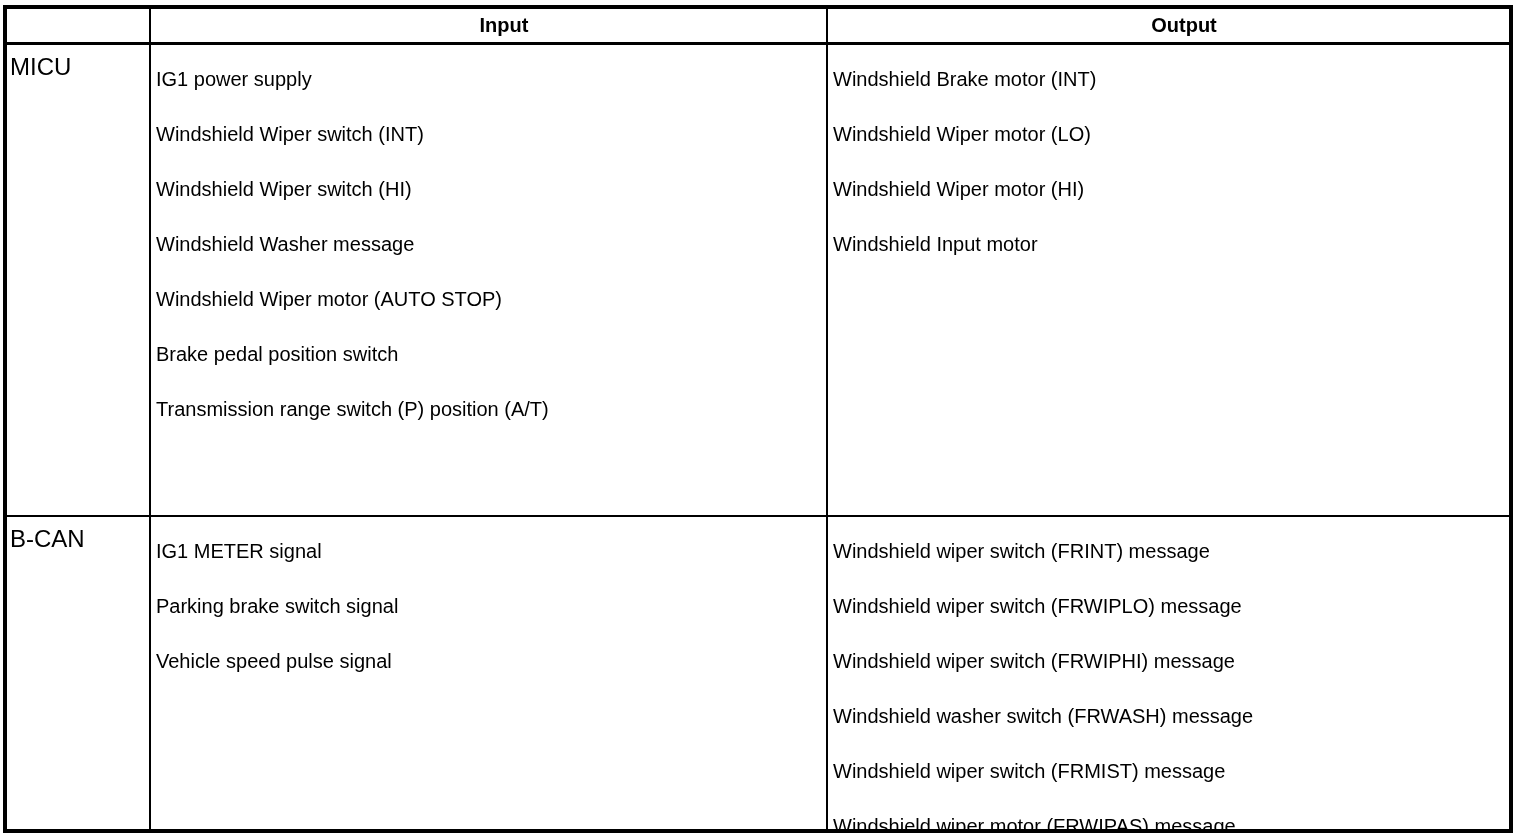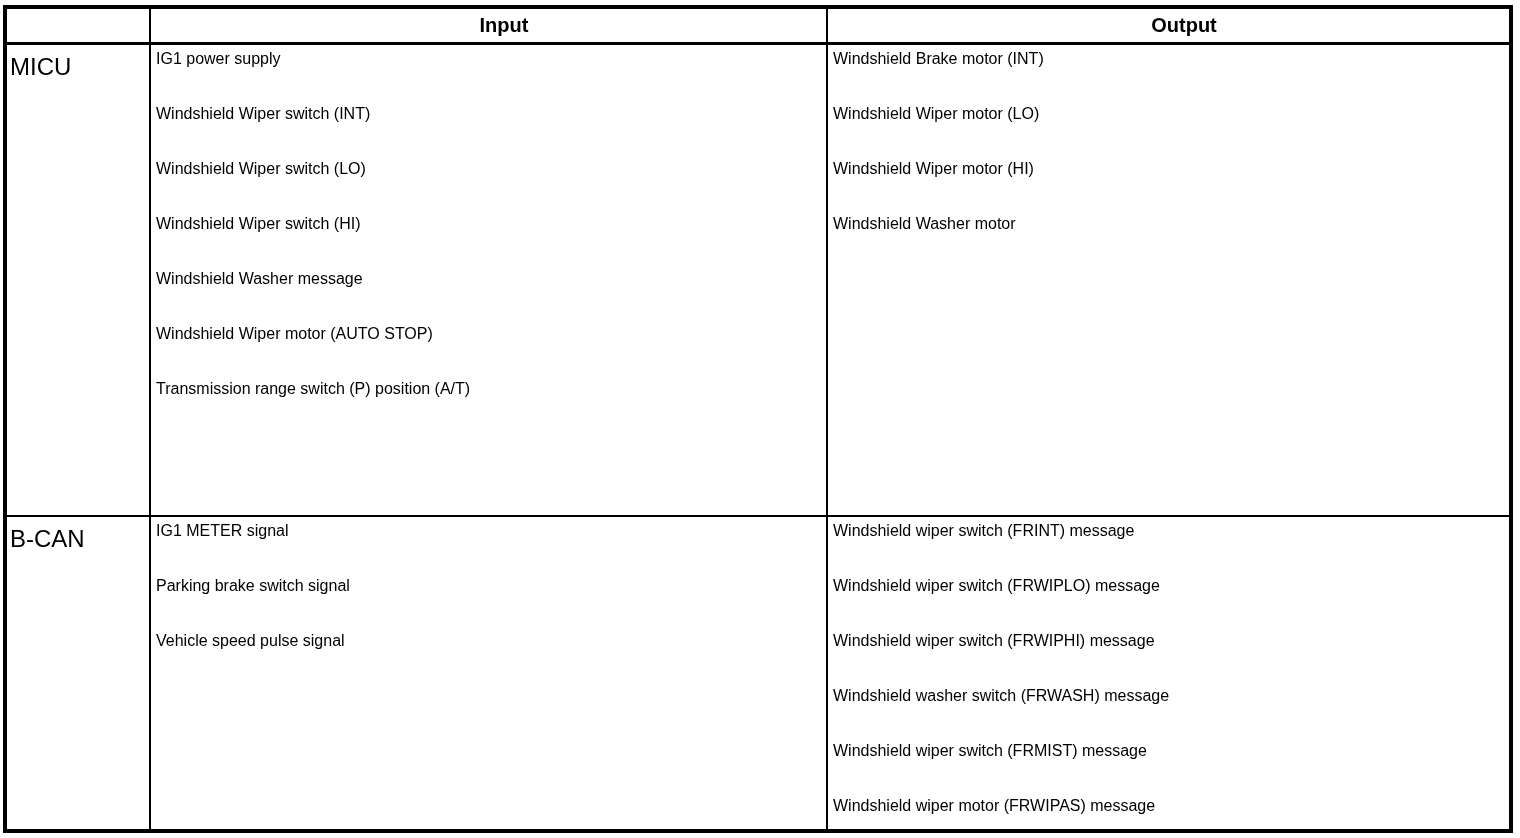--- a/index.html
+++ b/index.html
@@ -39,22 +39,22 @@
     font-weight: bold;
     font-size: 20px;
     text-align: center;
     line-height: 32px;
   }
   .label {
     font-size: 24px;
     padding: 8px 0 0 3px;
   }
   .list {
-    padding: 2px 0 0 5px;
-    font-size: 16px;
+    padding: 22px 0 0 5px;
+    font-size: 20px;
   }
   .line {
     height: 55px;
     line-height: 24px;
     white-space: nowrap;
   }
 </style>
 </head>
 <body>
 
@@ -62,31 +62,31 @@
   <div class="grid">
 
     <div class="cell vline hdr"></div>
     <div class="cell vline hdr head">Input</div>
     <div class="cell hdr head">Output</div>
 
     <div class="cell vline rowsep label">MICU</div>
     <div class="cell vline rowsep list">
         <div class="line">IG1 power supply</div>
         <div class="line">Windshield Wiper switch (INT)</div>
-        <div class="line">Windshield Wiper switch (LO)</div>
         <div class="line">Windshield Wiper switch (HI)</div>
         <div class="line">Windshield Washer message</div>
         <div class="line">Windshield Wiper motor (AUTO STOP)</div>
+        <div class="line">Brake pedal position switch</div>
         <div class="line">Transmission range switch (P) position (A/T)</div>
       </div>
     <div class="cell rowsep list">
         <div class="line">Windshield Brake motor (INT)</div>
         <div class="line">Windshield Wiper motor (LO)</div>
         <div class="line">Windshield Wiper motor (HI)</div>
-        <div class="line">Windshield Washer motor</div>
+        <div class="line">Windshield Input motor</div>
       </div>
 
     <div class="cell vline label">B-CAN</div>
     <div class="cell vline list">
         <div class="line">IG1 METER signal</div>
         <div class="line">Parking brake switch signal</div>
         <div class="line">Vehicle speed pulse signal</div>
       </div>
     <div class="cell list">
         <div class="line">Windshield wiper switch (FRINT) message</div>

